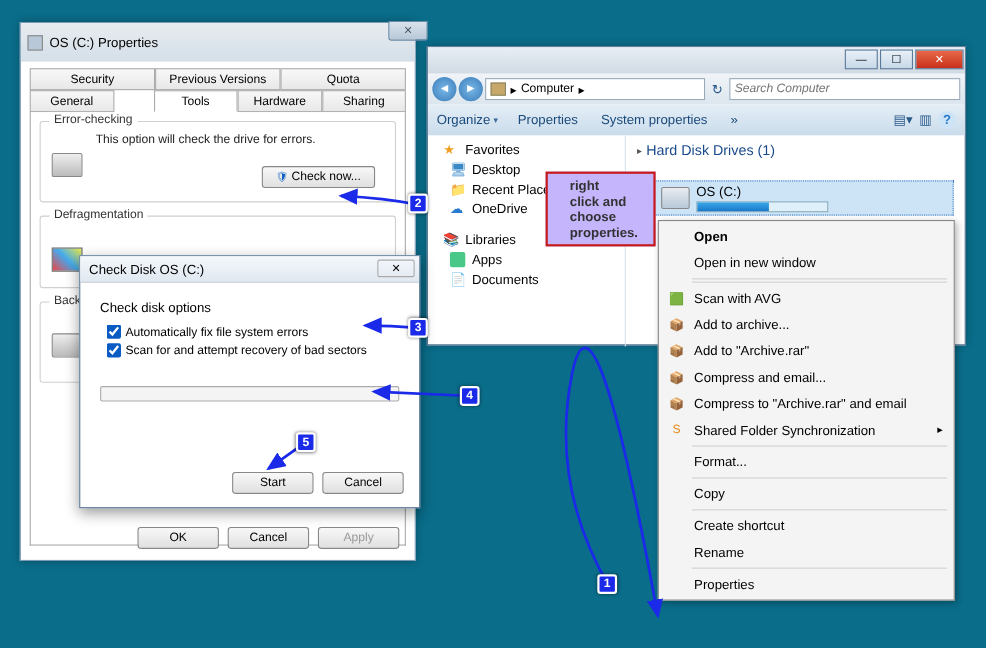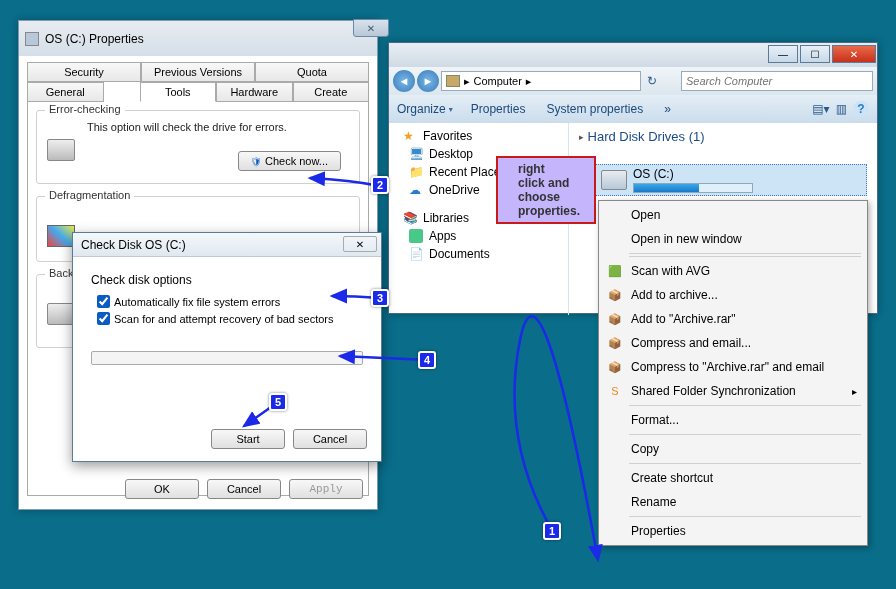--- a/index.html
+++ b/index.html
@@ -20,21 +20,21 @@
 .group-text { font-size: 11px; margin-left: 40px; margin-bottom: 18px; color: #222; }
 .group-icon { position: absolute; left: 10px; top: 28px; width: 28px; height: 22px; }
 .hdd-icon { background: linear-gradient(#eee,#bbb); border: 1px solid #888; border-radius: 2px; }
 .defrag-icon { background: linear-gradient(45deg,#e44,#4ae,#ee4); border: 1px solid #666; }
 .btn { background: linear-gradient(#f8f8f8,#e0e0e0); border: 1px solid #888; border-radius: 3px; padding: 3px 12px; font-size: 11px; cursor: pointer; }
 .btn-shield::before { content: "🛡"; font-size: 9px; margin-right: 3px; color: #0a5cc4; }
 .group-btn-row { text-align: right; padding-right: 8px; }
 
 .prop-footer { position: absolute; bottom: 10px; right: 14px; display: flex; gap: 8px; }
 .prop-footer .btn { width: 74px; text-align: center; }
-.btn.disabled { color: #999; font-family: Liberation Mono, monospace; }
+.btn.disabled { color: #999; }
 
 
 .chkdsk-win { position: absolute; left: 72px; top: 232px; width: 310px; height: 230px; background: #fff; border: 1px solid #5a7a9a; box-shadow: 0 4px 12px rgba(0,0,0,0.4); z-index: 5; }
 .chkdsk-title { height: 24px; background: linear-gradient(#f4f8fc,#e0e8f0); display: flex; align-items: center; padding: 0 8px; font-size: 12px; border-bottom: 1px solid #c0c8d0; }
 .chkdsk-x { position: absolute; right: 4px; top: 3px; width: 34px; height: 16px; border: 1px solid #aaa; border-radius: 2px; display: flex; align-items: center; justify-content: center; font-size: 10px; }
 .chkdsk-body { padding: 16px 18px; }
 .chkdsk-label { font-size: 12px; margin-bottom: 8px; }
 .chk-row { font-size: 11px; margin-left: 6px; margin-bottom: 4px; display: flex; align-items: center; gap: 4px; }
 .chk-row input { accent-color: #0a5cc4; }
 .progress { height: 14px; border: 1px solid #aaa; border-radius: 2px; margin-top: 26px; background: #f4f4f4; }
@@ -44,21 +44,21 @@
 
 .explorer { position: absolute; left: 388px; top: 42px; width: 490px; height: 272px; background: #fff; border: 1px solid #4a6a8a; box-shadow: 0 0 8px rgba(0,0,0,0.3); }
 .exp-top { height: 24px; background: linear-gradient(#e8eef4,#d0dae4); display: flex; justify-content: flex-end; }
 .wbtn { width: 30px; height: 18px; border: 1px solid #5a7a9a; margin: 2px 1px; display: flex; align-items: center; justify-content: center; font-size: 10px; background: linear-gradient(#e8f0f8,#c8d8e8); }
 .wbtn.close { background: linear-gradient(#e86a4a,#c8301a); color: #fff; width: 44px; }
 .exp-nav { height: 28px; background: linear-gradient(#f0f4f8,#dce6ee); display: flex; align-items: center; padding: 0 4px; gap: 2px; }
 .nav-arrow { width: 22px; height: 22px; border-radius: 50%; background: radial-gradient(#78b8e8,#3a7ab8); display: flex; align-items: center; justify-content: center; color: #fff; font-size: 11px; }
 .breadcrumb { flex: 0 0 200px; height: 20px; border: 1px solid #9ab; background: #fff; display: flex; align-items: center; padding: 0 4px; font-size: 11px; gap: 4px; }
 .bc-icon { width: 14px; height: 12px; background: #c8a868; border: 1px solid #886; }
 .nav-refresh { width: 18px; height: 18px; display: flex; align-items: center; justify-content: center; color: #2a5a8a; font-size: 12px; }
-.search-box { flex: 1; height: 20px; border: 1px solid #9ab; background: #fff; font-size: 11px; color: #888; padding: 2px 4px; font-style: italic; margin-left: 18px; }
+.search-box { flex: 1; height: 20px; border: 1px solid #9ab; background: #fff; font-size: 11px; color: #888; padding: 2px 4px; font-style: italic; }
 .exp-toolbar { height: 28px; background: linear-gradient(#e4eef6,#cadcec); display: flex; align-items: center; padding: 0 8px; gap: 18px; font-size: 12px; color: #1a4a7a; }
 .tb-item { display: flex; align-items: center; gap: 3px; cursor: pointer; }
 .tb-item::after { content: "▾"; font-size: 8px; color: #3a6a9a; }
 .tb-item.noarrow::after { content: ""; }
 .tb-right { margin-left: auto; display: flex; gap: 6px; align-items: center; }
 .tb-right span { font-size: 12px; }
 
 .exp-body { display: flex; height: 192px; }
 .sidebar { width: 180px; border-right: 1px solid #d8e4ee; padding: 4px 0; overflow: hidden; }
 .sb-item { font-size: 12px; padding: 2px 6px 2px 20px; display: flex; align-items: center; gap: 6px; cursor: pointer; }
@@ -79,21 +79,21 @@
 .drive-item.selected { background: #cde4f7; border: 1px dotted #3a7ac8; }
 .drive-icon { width: 26px; height: 20px; background: linear-gradient(#e8ecf0,#b8c8d8); border: 1px solid #888; border-radius: 2px; position: relative; }
 .drive-bar { width: 120px; height: 10px; border: 1px solid #8ab; background: #e0f0fa; margin-top: 2px; position: relative; }
 .drive-bar::before { content: ""; position: absolute; left: 0; top: 0; bottom: 0; width: 55%; background: linear-gradient(#3aa8e8,#1a78c8); }
 
 
 .ctx-menu { position: absolute; left: 598px; top: 200px; width: 270px; background: #f4f4f4; border: 1px solid #888; box-shadow: 2px 2px 6px rgba(0,0,0,0.3); padding: 2px; z-index: 10; }
 .ctx-item { font-size: 12px; padding: 5px 10px 5px 30px; cursor: pointer; position: relative; display: flex; align-items: center; }
 .ctx-sep { height: 1px; background: #d0d0d0; margin: 2px 4px 2px 28px; }
 .ctx-arrow::after { content: "▸"; position: absolute; right: 8px; font-size: 10px; }
-.ctx-bold { font-weight: normal; }
+.ctx-bold { font-weight: bold; }
 .ctx-ic { position: absolute; left: 6px; width: 16px; height: 16px; display: flex; align-items: center; justify-content: center; font-size: 11px; }
 
 
 .annot { position: absolute; left: 496px; top: 156px; width: 100px; background: #c4b5fd; border: 2px solid #c81a1a; padding: 4px 20px; font-size: 12px; font-weight: bold; color: #333; z-index: 8; }
 .step-badge { position: absolute; width: 18px; height: 18px; background: #1a2ae8; border: 2px solid #fff; border-radius: 3px; color: #fff; font-size: 11px; font-weight: bold; display: flex; align-items: center; justify-content: center; z-index: 20; box-shadow: 0 0 3px rgba(0,0,0,0.5); }
 
 svg.arrows { position: absolute; left: 0; top: 0; width: 896px; height: 589px; pointer-events: none; z-index: 15; }
 </style>
 </head>
 <body>
@@ -106,21 +106,21 @@
   </div>
   <div class="tabs-row">
     <div class="tab">Security</div>
     <div class="tab">Previous Versions</div>
     <div class="tab">Quota</div>
   </div>
   <div class="tabs-row" style="padding-top:0">
     <div class="tab">General</div>
     <div class="tab active">Tools</div>
     <div class="tab">Hardware</div>
-    <div class="tab">Create</div>
+    <div class="tab">Sharing</div>
   </div>
   <div class="tab-body">
     <div class="group">
       <span class="group-title">Error-checking</span>
       <div class="group-icon hdd-icon"></div>
       <div class="group-text">This option will check the drive for errors.</div>
       <div class="group-btn-row"><button class="btn btn-shield">Check now...</button></div>
     </div>
     <div class="group" style="height:66px">
       <span class="group-title">Defragmentation</span>

